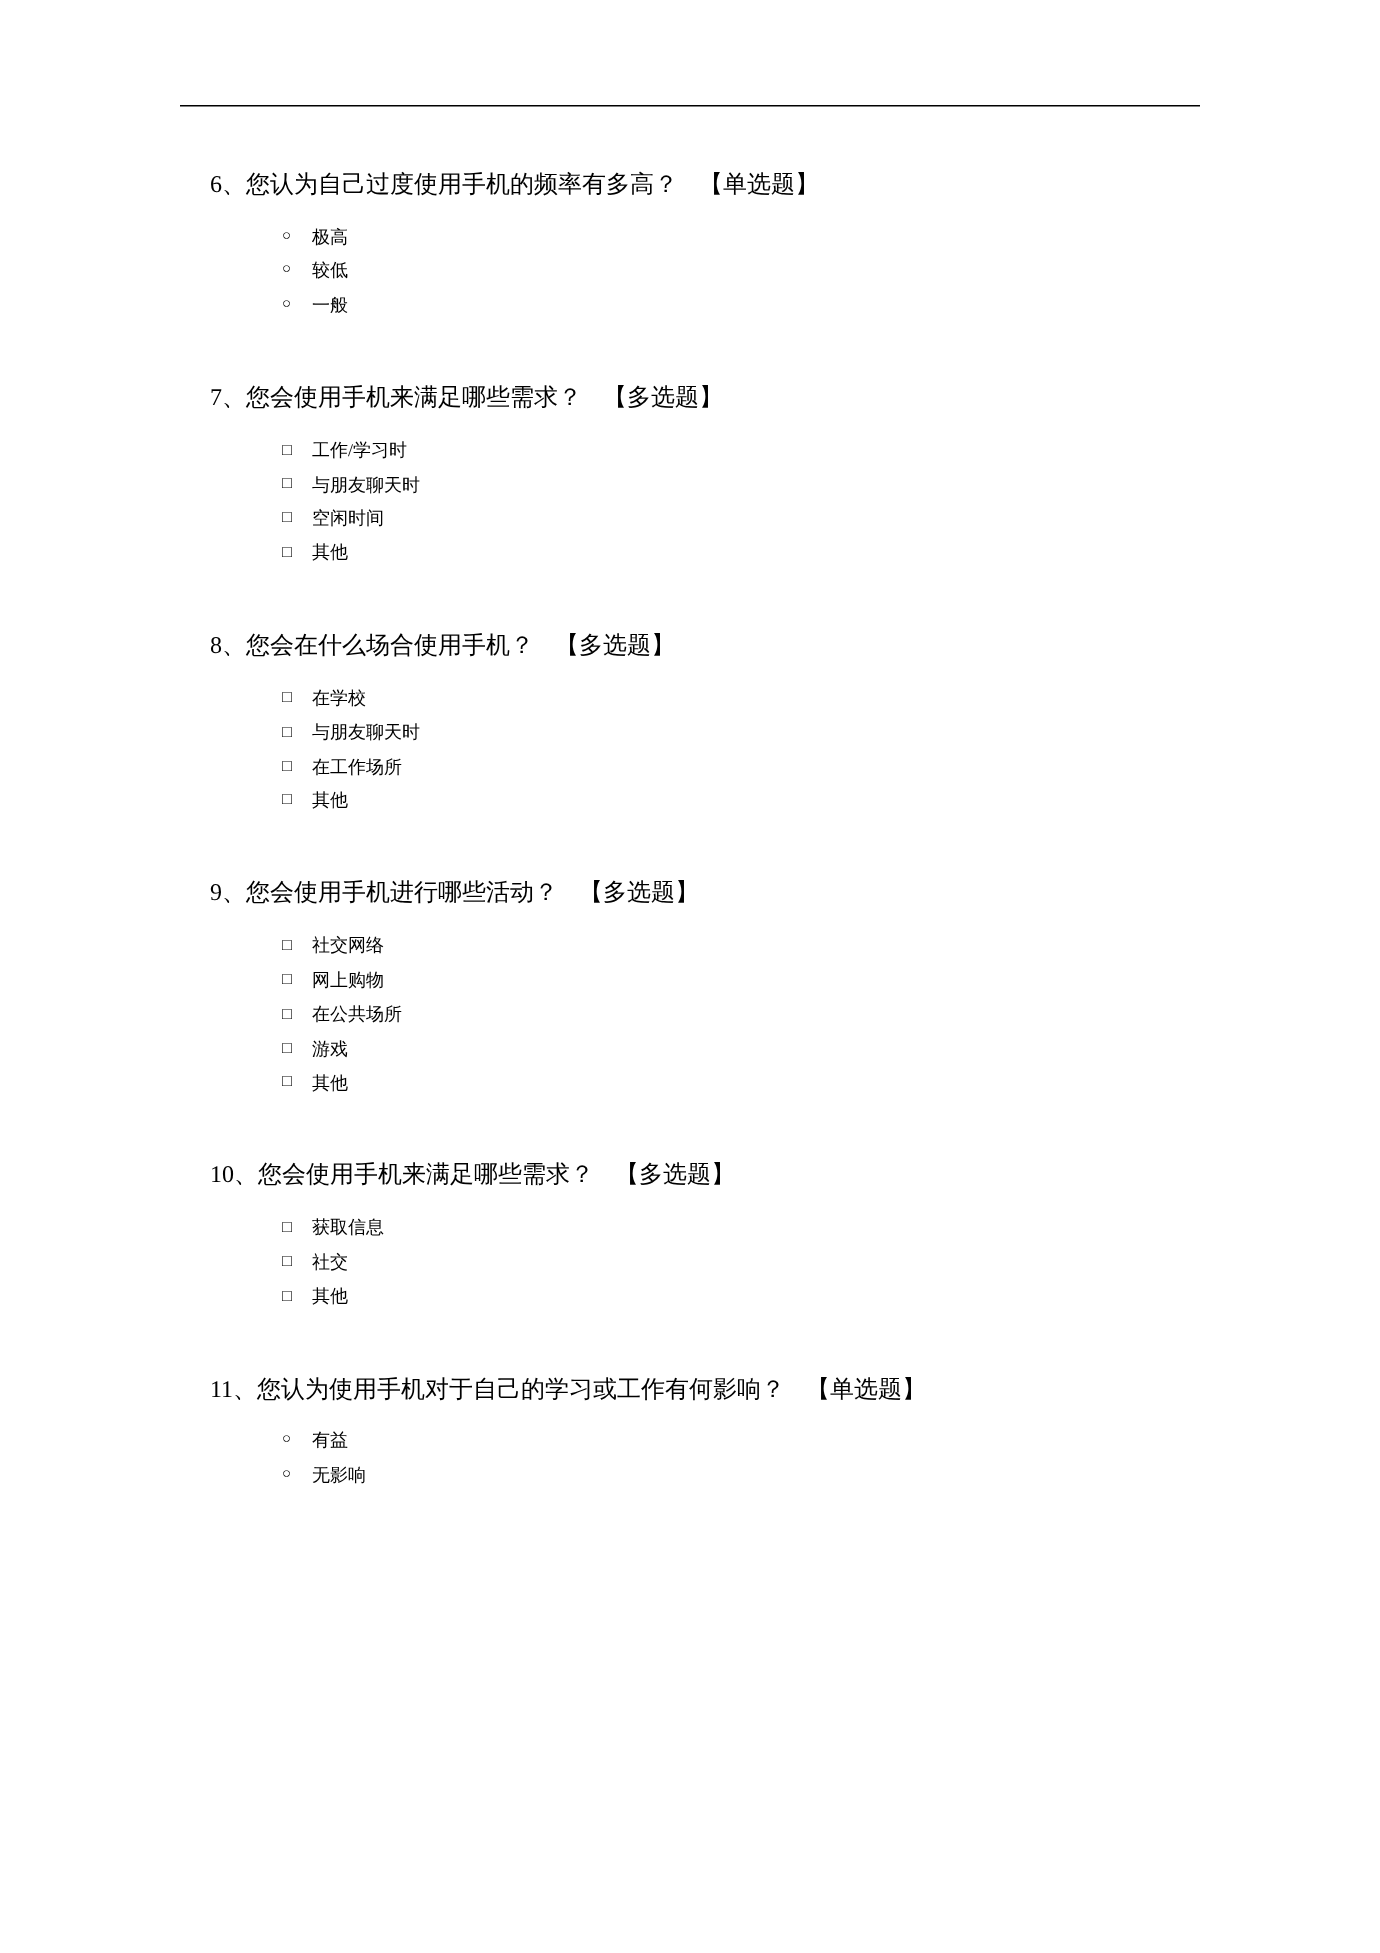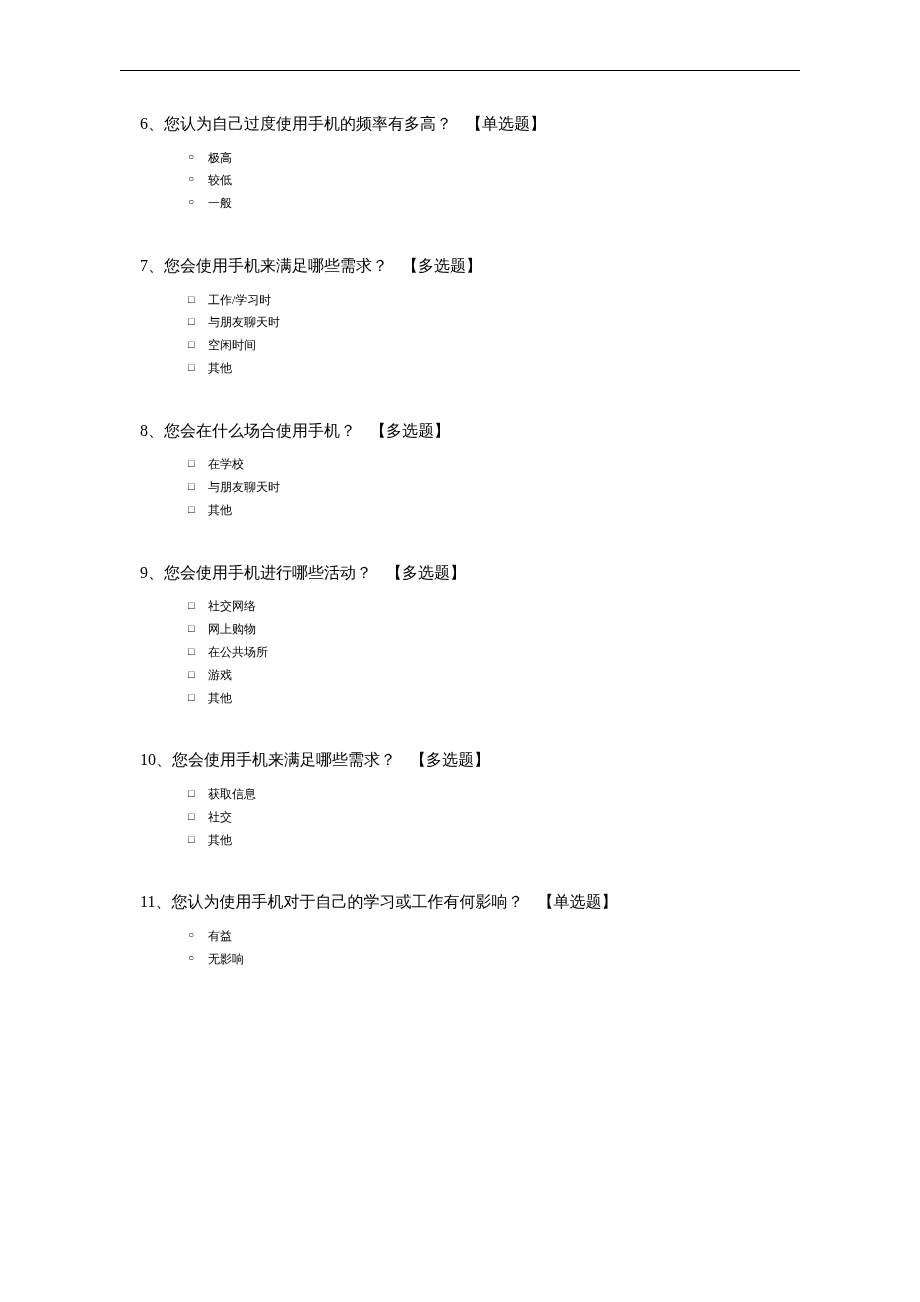--- a/index.html
+++ b/index.html
@@ -127,20 +127,24 @@
           <li class="option-item">
             <span class="marker checkbox"></span>
             <span class="option-label">在学校</span>
           </li>
           <li class="option-item">
             <span class="marker checkbox"></span>
             <span class="option-label">与朋友聊天时</span>
           </li>
           <li class="option-item">
             <span class="marker checkbox"></span>
+            <span class="option-label">在工作场所</span>
+          </li>
+          <li class="option-item">
+            <span class="marker checkbox"></span>
             <span class="option-label">其他</span>
           </li>
         </ul>
       </div>
       <div class="question-block">
         <div class="question-title"><span class="q-num">9、</span><span class="q-text">您会使用手机进行哪些活动？</span><span class="q-type">【多选题】</span></div>
         <ul class="options-list">
           <li class="option-item">
             <span class="marker checkbox"></span>
             <span class="option-label">社交网络</span>

